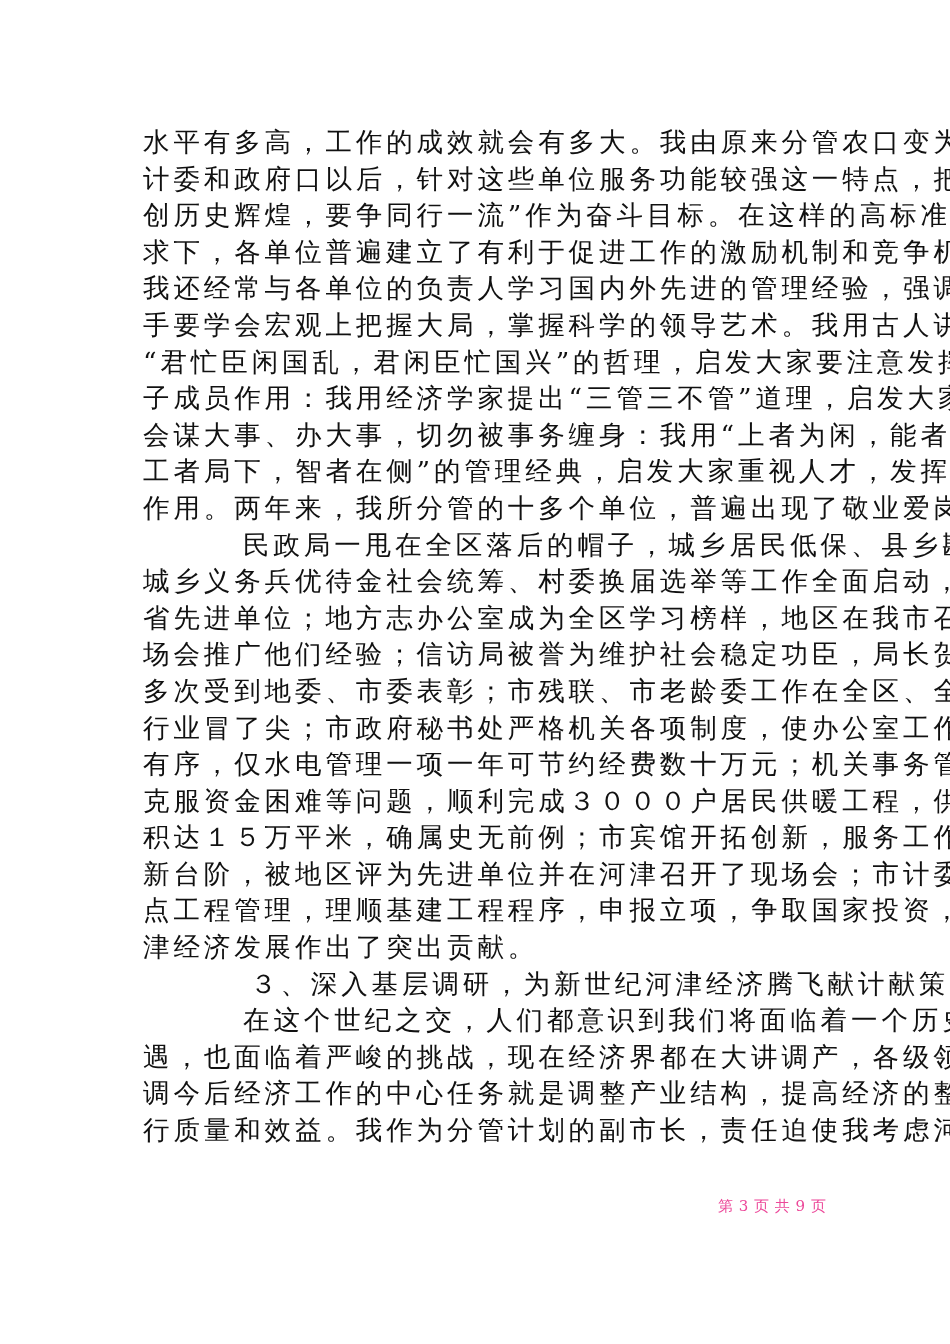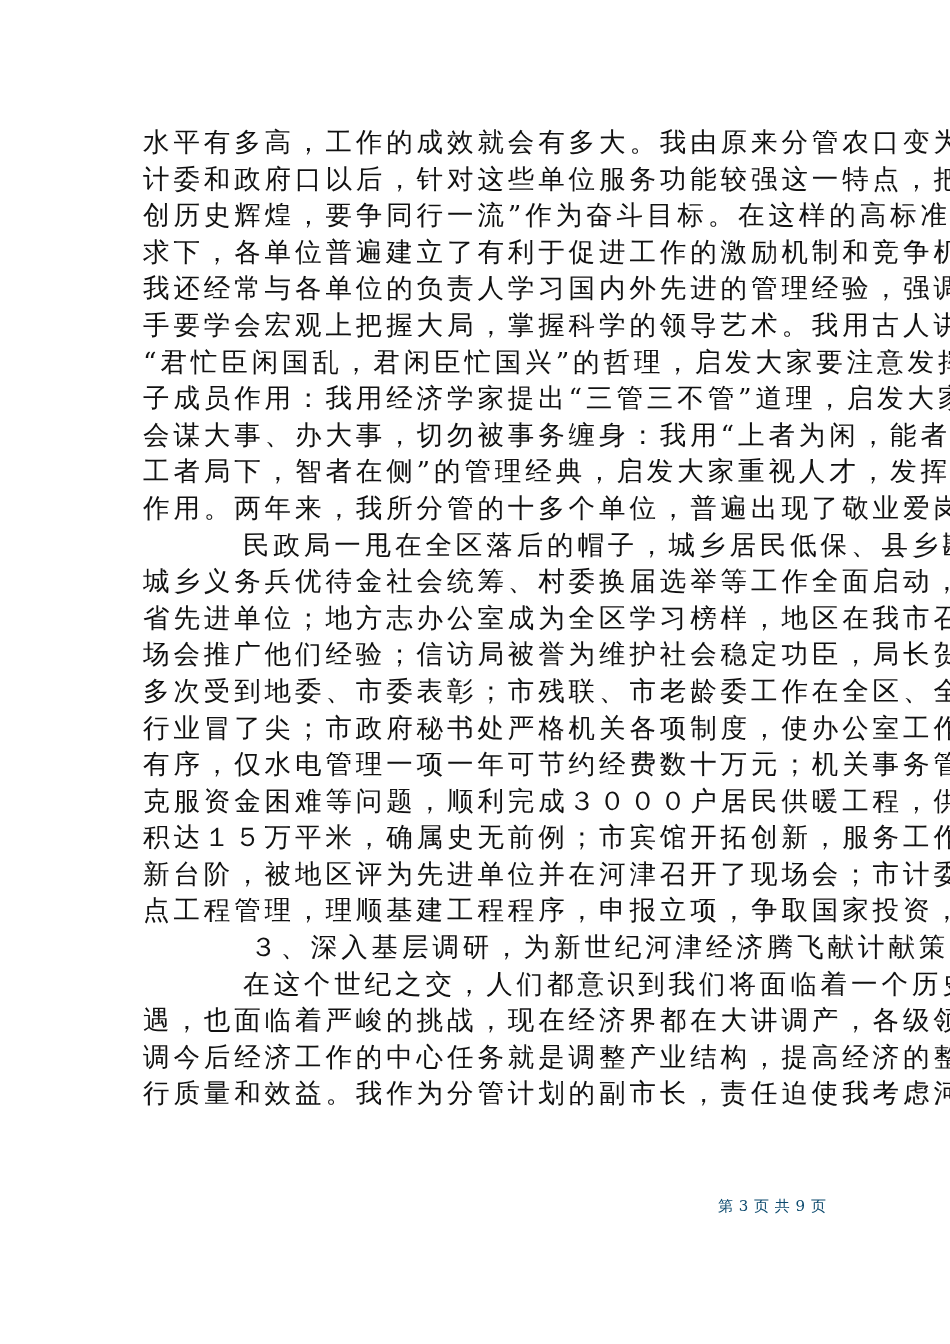--- a/index.html
+++ b/index.html
@@ -41,21 +41,21 @@
     }
     .line.heading {
       padding-left: 107px;
     }
     .footer {
       position: absolute;
       left: 718px;
       top: 1196px;
       font-size: 15px;
       line-height: 20px;
-      color: #0c4a6e;
+      color: #ec4899;
       font-family: "DejaVu Serif", "Liberation Serif", serif;
       letter-spacing: 0.5px;
       white-space: nowrap;
     }
   </style>
 </head>
 <body>
 
 <div class="page">
   <div class="body-text">
@@ -74,20 +74,21 @@
     <div class="line">城乡义务兵优待金社会统筹、村委换届选举等工作全面启动，为全</div>
     <div class="line">省先进单位；地方志办公室成为全区学习榜样，地区在我市召开现</div>
     <div class="line">场会推广他们经验；信访局被誉为维护社会稳定功臣，局长贺胜局</div>
     <div class="line">多次受到地委、市委表彰；市残联、市老龄委工作在全区、全省同</div>
     <div class="line">行业冒了尖；市政府秘书处严格机关各项制度，使办公室工作井然</div>
     <div class="line">有序，仅水电管理一项一年可节约经费数十万元；机关事务管理局</div>
     <div class="line">克服资金困难等问题，顺利完成３０００户居民供暖工程，供暖面</div>
     <div class="line">积达１５万平米，确属史无前例；市宾馆开拓创新，服务工作跨上</div>
     <div class="line">新台阶，被地区评为先进单位并在河津召开了现场会；市计委抓重</div>
     <div class="line">点工程管理，理顺基建工程程序，申报立项，争取国家投资，为河</div>
+    <div class="line">津经济发展作出了突出贡献。</div>
     <div class="line heading">３、深入基层调研，为新世纪河津经济腾飞献计献策。</div>
     <div class="line indent">在这个世纪之交，人们都意识到我们将面临着一个历史机</div>
     <div class="line">遇，也面临着严峻的挑战，现在经济界都在大讲调产，各级领导强</div>
     <div class="line">调今后经济工作的中心任务就是调整产业结构，提高经济的整体运</div>
     <div class="line">行质量和效益。我作为分管计划的副市长，责任迫使我考虑河津怎</div>
   </div>
 
   <div class="footer">第 3 页 共 9 页</div>
 </div>
 

